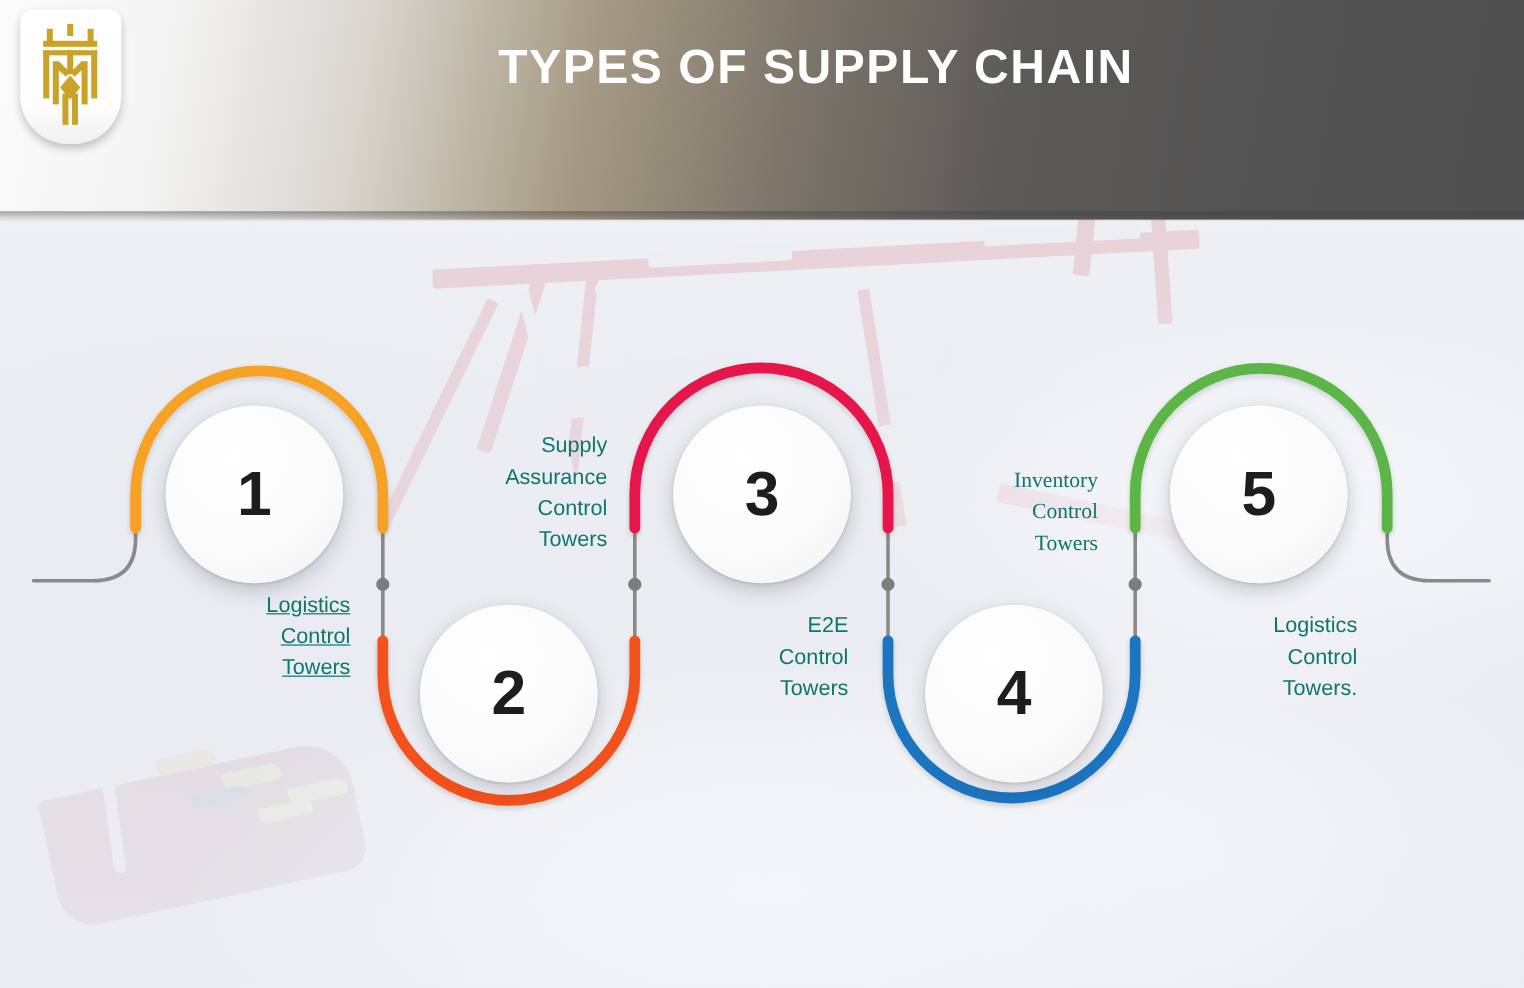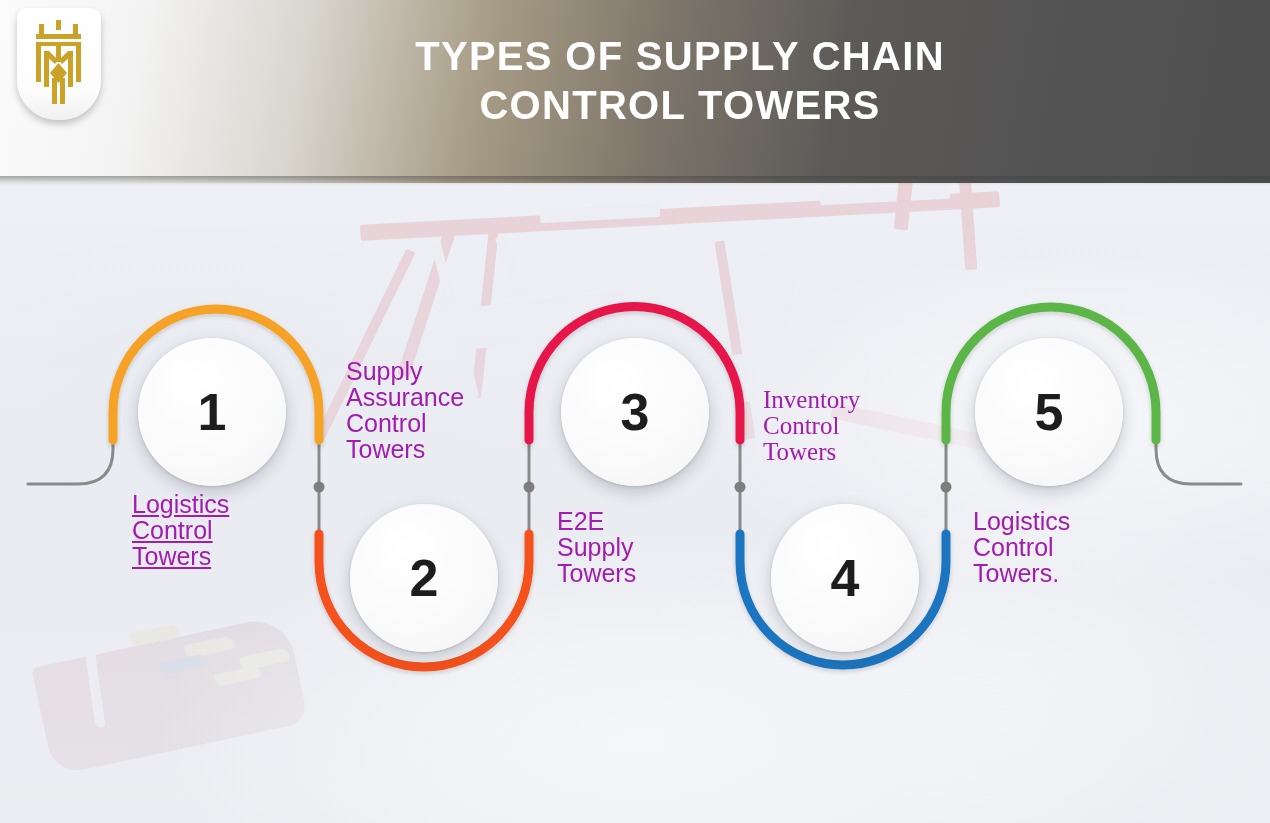--- a/index.html
+++ b/index.html
@@ -51,22 +51,22 @@
     box-shadow:0 4px 7px rgba(0,0,0,.22);}
   .logo svg{position:absolute;left:10px;top:10px;}
 
   
   .flow{position:absolute;left:0;top:183px;width:1270px;height:640px;}
   .circle{position:absolute;width:148px;height:148px;border-radius:50%;
     background:radial-gradient(circle at 38% 30%, #ffffff 0%,#fafafa 60%,#f2f2f3 100%);
     box-shadow:0 6px 16px rgba(40,45,60,.22), 0 1px 3px rgba(40,45,60,.16);
     display:flex;align-items:center;justify-content:center;
     font-size:52px;font-weight:bold;color:#1d1d1d;z-index:5;}
-  .label{position:absolute;text-align:left;color:#a21caf;
-    font-size:25px;line-height:26px;font-weight:normal;white-space:pre-line;z-index:6;}
+  .label{position:absolute;text-align:right;color:#0f766e;
+    font-size:18px;line-height:26px;font-weight:normal;white-space:pre-line;z-index:6;}
 </style>
 </head>
 <body>
 
 <div id="stage">
 
   <div class="bg-base"></div>
   <div class="bg-sky"></div>
 
   <div class="crane" style="left:300px;top:110px;width:760px;height:520px;">
@@ -120,21 +120,20 @@
         <polygon points="31.5,45 40,55 31.5,65 23,55"></polygon>
         <rect x="25" y="60" width="5" height="26"></rect>
         <rect x="33" y="60" width="5" height="26"></rect>
         <rect x="9" y="24" width="45" height="4"></rect>
       </g>
     </svg>
   </div>
 
   <div class="title">
     <div>TYPES OF SUPPLY CHAIN</div>
-    <div>CONTROL TOWERS</div>
   </div>
 
   <div class="flow">
 
     <svg width="1270" height="640" style="position:absolute;left:0;top:0;">
       <defs>
         <filter id="softshadow" x="-20%" y="-20%" width="140%" height="140%">
           <feDropShadow dx="0" dy="2" stdDeviation="2" flood-color="#1b2030" flood-opacity="0.18"></feDropShadow>
         </filter>
       </defs>
@@ -184,21 +183,21 @@
     </div>
 
     <div class="label" style="left:132px;top:308px;width:160px;text-decoration:underline;">Logistics
 Control
 Towers</div>
     <div class="label" style="left:346px;top:175px;width:160px;">Supply
 Assurance
 Control
 Towers</div>
     <div class="label" style="left:557px;top:325px;width:150px;">E2E
-Supply
+Control
 Towers</div>
     <div class="label" style="left:763px;top:204px;width:152px;font-family:Liberation Serif, serif;">Inventory
 Control
 Towers</div>
     <div class="label" style="left:973px;top:325px;width:158px;">Logistics
 Control
 Towers.</div>
   </div>
 </div>
 

